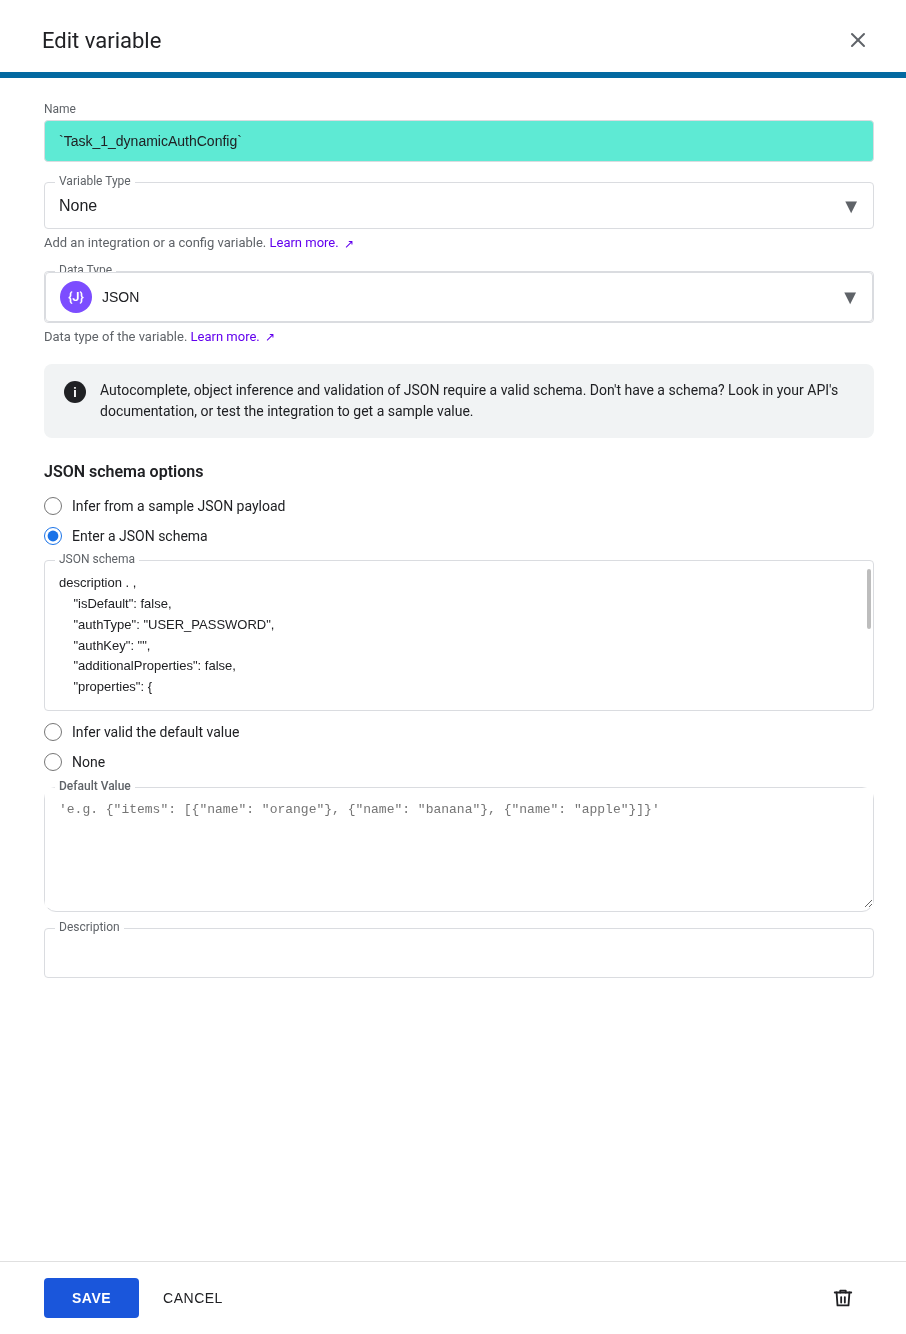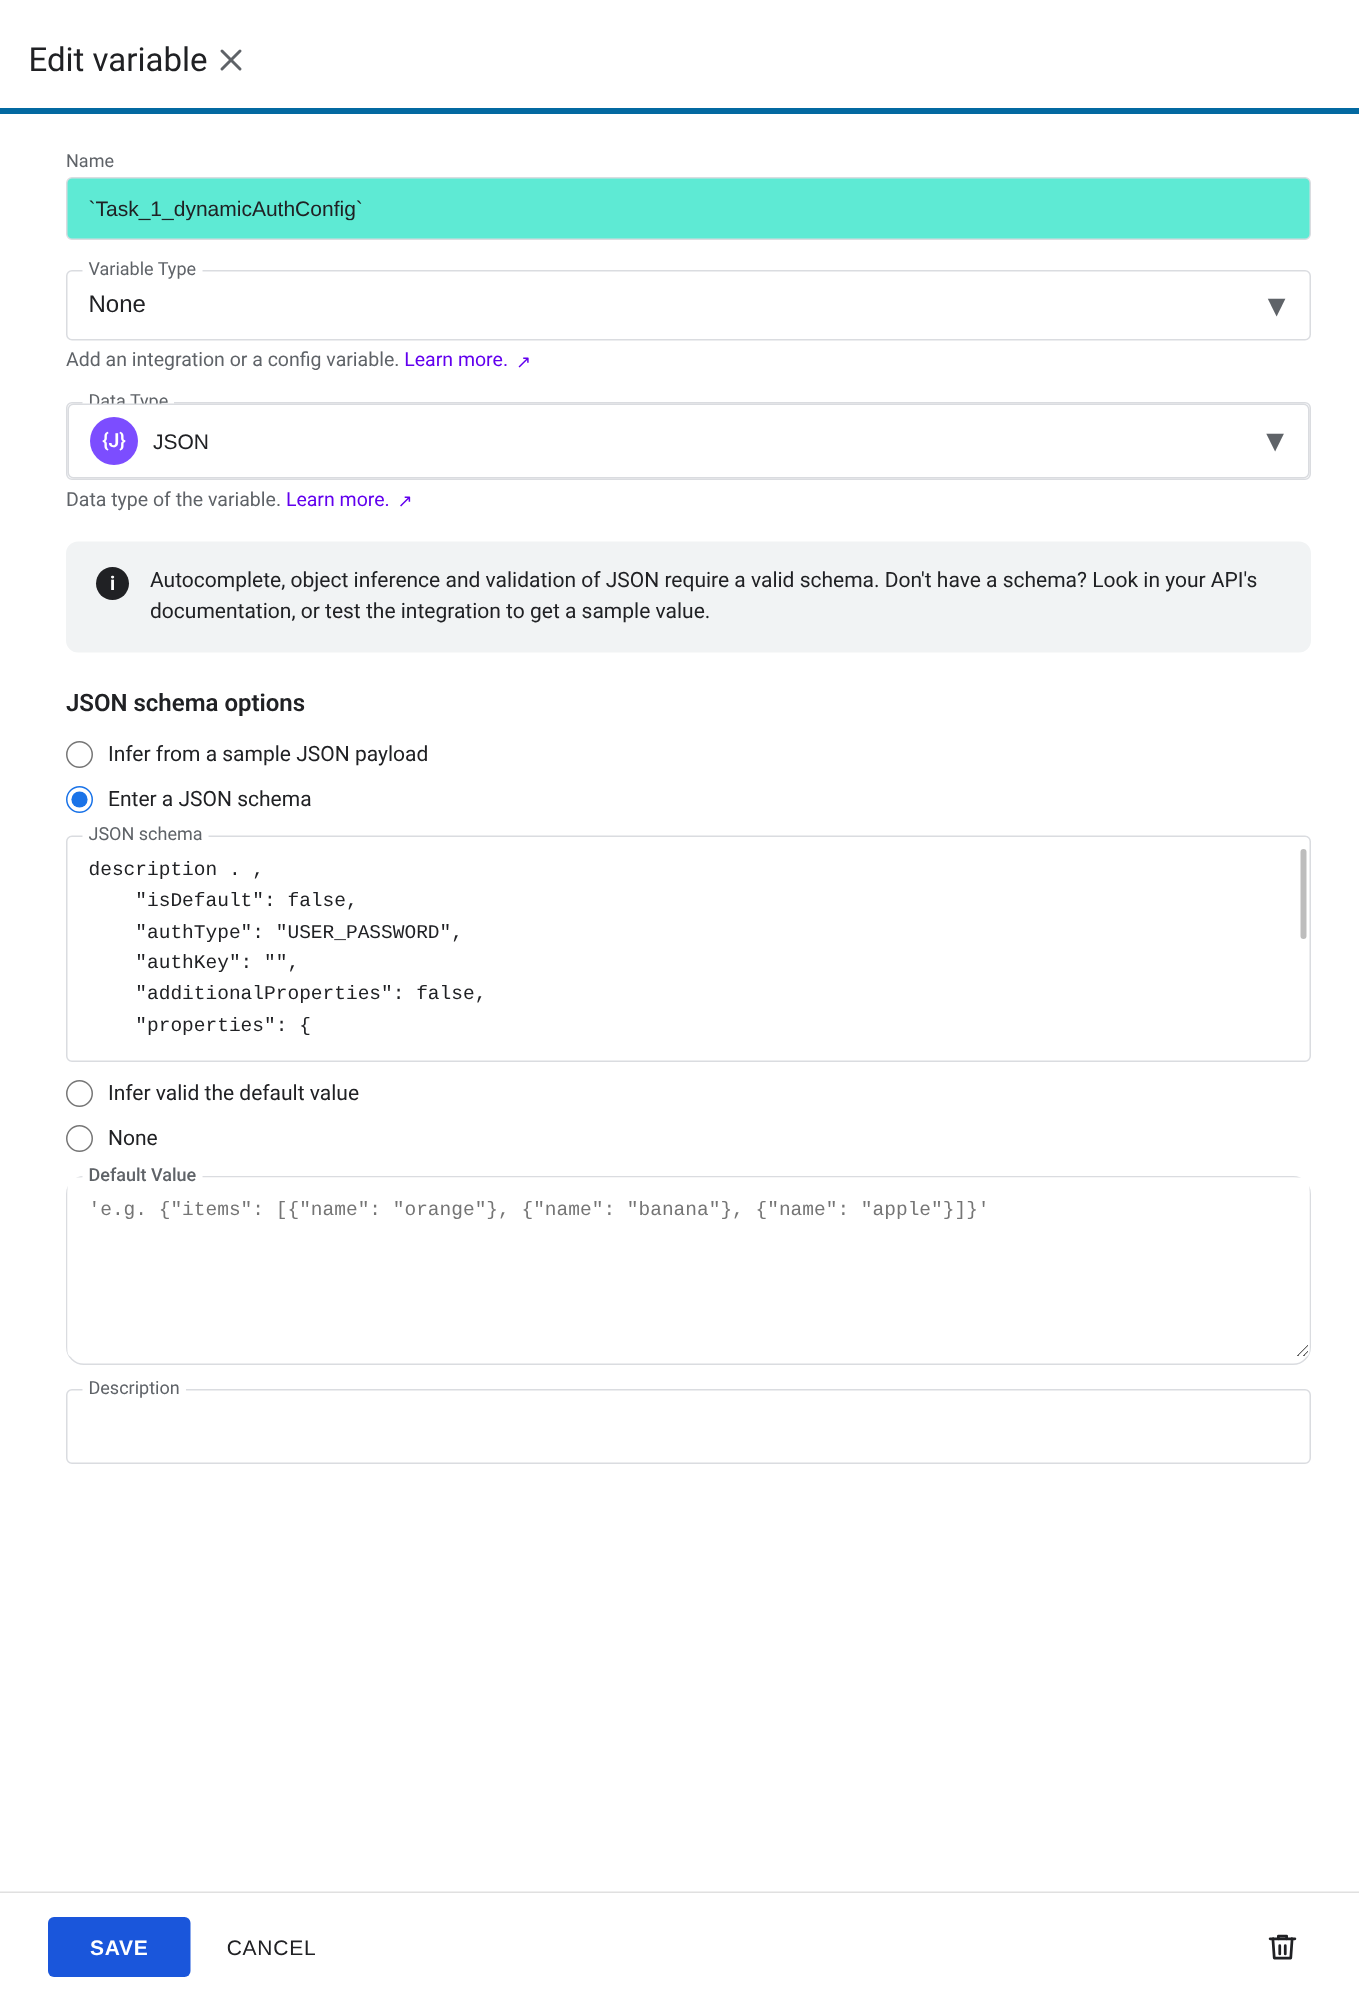--- a/index.html
+++ b/index.html
@@ -17,22 +17,23 @@
       width: 906px;
       min-height: 1334px;
       background: #fff;
       display: flex;
       flex-direction: column;
     }
 
     .dialog-header {
       display: flex;
       align-items: center;
-      padding: 24px 32px 16px 19px;
-      border-bottom: 4px solid #0369a1;
+      justify-content: space-between;
+      padding: 24px 32px 16px 42px;
+      border-bottom: 6px solid #0369a1;
     }
 
     .dialog-title {
       font-size: 22px;
       font-weight: 400;
       color: #202124;
     }
 
     .close-btn {
       background: none;
@@ -244,21 +245,21 @@
       left: 10px;
       background: #fff;
       padding: 0 4px;
       font-size: 12px;
       color: #5f6368;
       z-index: 1;
     }
 
     .json-schema-content {
       padding: 12px 14px;
-      font-family: Liberation Mono, monospace;
+      font-family: Liberation Sans, sans-serif;
       font-size: 13px;
       color: #202124;
       line-height: 1.6;
       min-height: 130px;
       overflow-y: auto;
     }
 
     .scrollbar-indicator {
       position: absolute;
       right: 0;
@@ -324,21 +325,21 @@
       background: #fff;
       padding: 0 4px;
       font-size: 12px;
       color: #5f6368;
     }
 
     .dialog-footer {
       display: flex;
       align-items: center;
       justify-content: flex-start;
-      padding: 16px 32px;
+      padding: 16px 44px;
       border-top: 1px solid #e0e0e0;
       gap: 16px;
       background: #fff;
       position: sticky;
       bottom: 0;
     }
 
     .save-btn {
       background: #1a56db;
       color: #fff;

